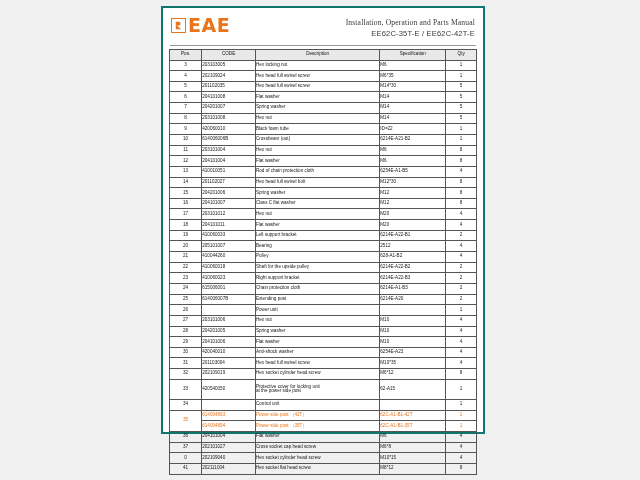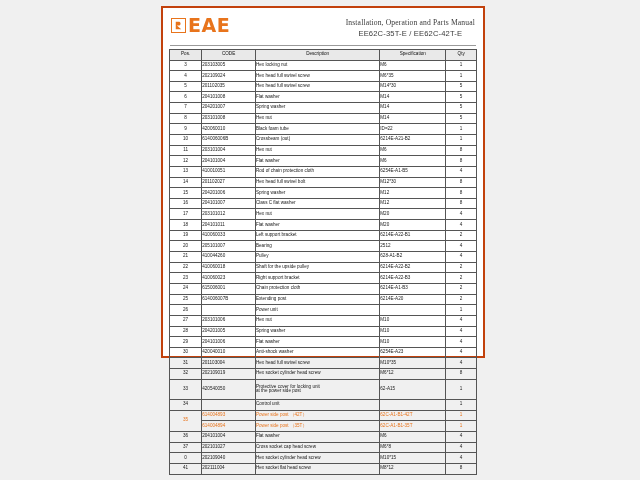--- a/index.html
+++ b/index.html
@@ -10,23 +10,23 @@
     background: #f0f0f0;
     font-family: "Liberation Sans", sans-serif;
     overflow: hidden;
   }
 
   #page-frame {
     position: absolute;
     left: 161px;
     top: 6px;
     width: 324px;
-    height: 352px;
+    height: 428px;
     background: #ffffff;
-    border: 2px solid #c2410c;
+    border: 2px solid #0f766e;
     box-sizing: border-box;
     padding: 5px 6px 0 6px;
   }
 
   
   #doc-header {
     display: flex;
     align-items: flex-start;
     justify-content: space-between;
     height: 30px;
@@ -71,21 +71,20 @@
     letter-spacing: 0.15px;
     white-space: nowrap;
     font-family: Liberation Serif, serif;
   }
   .title-line2 {
     font-size: 7.6px;
     color: #3a3a3a;
     letter-spacing: 0.15px;
     white-space: nowrap;
     margin-top: 1.5px;
-    text-align: center;
   }
 
   .header-rule {
     height: 1px;
     background: #9a9a9a;
     margin: 2px 1px 3px 1px;
   }
 
   
   table.parts {

